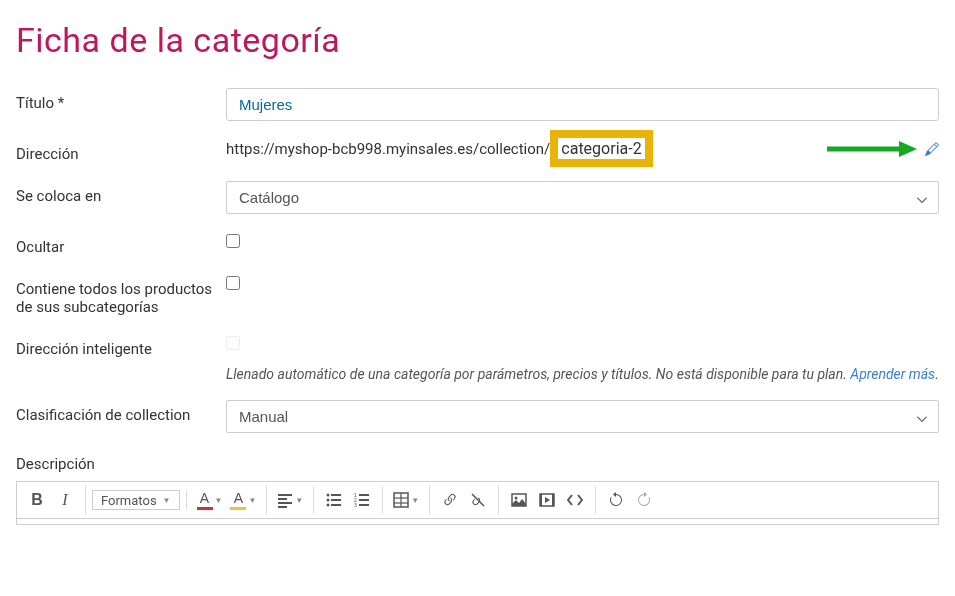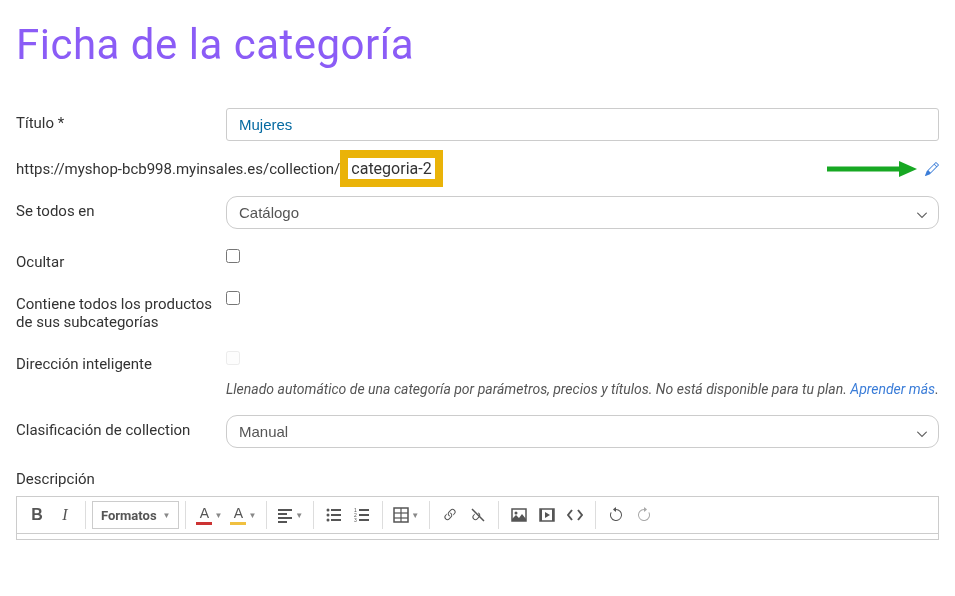--- a/index.html
+++ b/index.html
@@ -3,24 +3,24 @@
   <meta charset="utf-8">
   <style>
     * { box-sizing: border-box; margin: 0; padding: 0; }
     body {
       font-family: -apple-system, BlinkMacSystemFont, "Segoe UI", Roboto, Arial, sans-serif;
       color: #333;
       padding: 20px 16px;
       background: #fff;
     }
     h1 {
-      font-size: 42px;
+      font-size: 34px;
       font-weight: 400;
-      color: #8b5cf6;
-      margin-bottom: 39px;
+      color: #be185d;
+      margin-bottom: 28px;
       letter-spacing: 0.5px;
     }
     .form-row {
       display: flex;
       align-items: flex-start;
       margin-bottom: 18px;
       justify-content: center;
     }
     .form-label {
       width: 210px;
@@ -40,21 +40,21 @@
       padding: 7px 12px;
       border: 1px solid #ccc;
       border-radius: 3px;
       font-size: 15px;
       color: #0369a1;
     }
     .select {
       width: 100%;
       padding: 7px 12px;
       border: 1px solid #ccc;
-      border-radius: 11px;
+      border-radius: 2px;
       font-size: 15px;
       color: #555;
       background: #fff;
       appearance: none;
       -webkit-appearance: none;
       position: relative;
     }
     .select-wrapper {
       position: relative;
       width: 100%;
@@ -153,28 +153,27 @@
       cursor: pointer;
       color: #555;
       font-size: 14px;
       padding: 0 4px;
     }
     .tb-btn.bold { font-weight: bold; font-size: 16px; }
     .tb-btn.italic { font-style: italic; font-family: Georgia, serif; font-size: 16px; }
     .tb-dropdown {
       display: inline-flex;
       align-items: center;
-      height: 28px;
+      height: 20px;
       border: 1px solid #ccc;
       padding: 0 8px;
       font-size: 13px;
       color: #555;
       cursor: pointer;
       gap: 4px;
-      font-weight: bold;
     }
     .small-chevron {
       font-size: 8px;
       color: #888;
       margin-left: 2px;
     }
     .icon-underline {
       position: relative;
       display: inline-block;
       width: 16px;
@@ -210,40 +209,41 @@
 <h1>Ficha de la categoría</h1>
 
 <div class="form-row">
   <div class="form-label">Título *</div>
   <div class="form-field">
     <input type="text" class="text-input" value="Mujeres" style="">
   </div>
 </div>
 
 <div class="form-row">
+  <div class="form-label">Dirección</div>
   <div class="form-field">
     <div class="url-container">
       <div class="url-left">
         <span class="url-text">https://myshop-bcb998.myinsales.es/collection/</span><span class="url-highlight">categoria-2</span>
       </div>
       <div class="arrow-container">
         <svg class="arrow-svg" viewBox="0 0 90 18">
           <line x1="0" y1="9" x2="76" y2="9" stroke="#17a823" stroke-width="5"></line>
           <polygon points="72,1 90,9 72,17" fill="#17a823"></polygon>
         </svg>
         <svg class="pencil-icon-svg" viewBox="0 0 16 16">
           <path d="M12.146.146a.5.5 0 0 1 .708 0l3 3a.5.5 0 0 1 0 .708l-10 10a.5.5 0 0 1-.168.11l-5 2a.5.5 0 0 1-.65-.65l2-5a.5.5 0 0 1 .11-.168l10-10zM11.207 2.5 13.5 4.793 14.793 3.5 12.5 1.207 11.207 2.5zm1.586 3L10.5 3.207 4 9.707V10h.5a.5.5 0 0 1 .5.5v.5h.5a.5.5 0 0 1 .5.5v.5h.293l6.5-6.5z"></path>
         </svg>
       </div>
     </div>
   </div>
 </div>
 
 <div class="form-row">
-  <div class="form-label">Se todos en</div>
+  <div class="form-label">Se coloca en</div>
   <div class="form-field">
     <div class="select-wrapper">
       <select class="select">
         <option>Catálogo</option>
       </select>
       <span class="select-chevron">
         <svg width="10" height="6" viewBox="0 0 10 6">
             <path d="M0 0 L5 5 L10 0" stroke="#666" stroke-width="1.2" fill="none"></path>
           </svg>
       </span>

